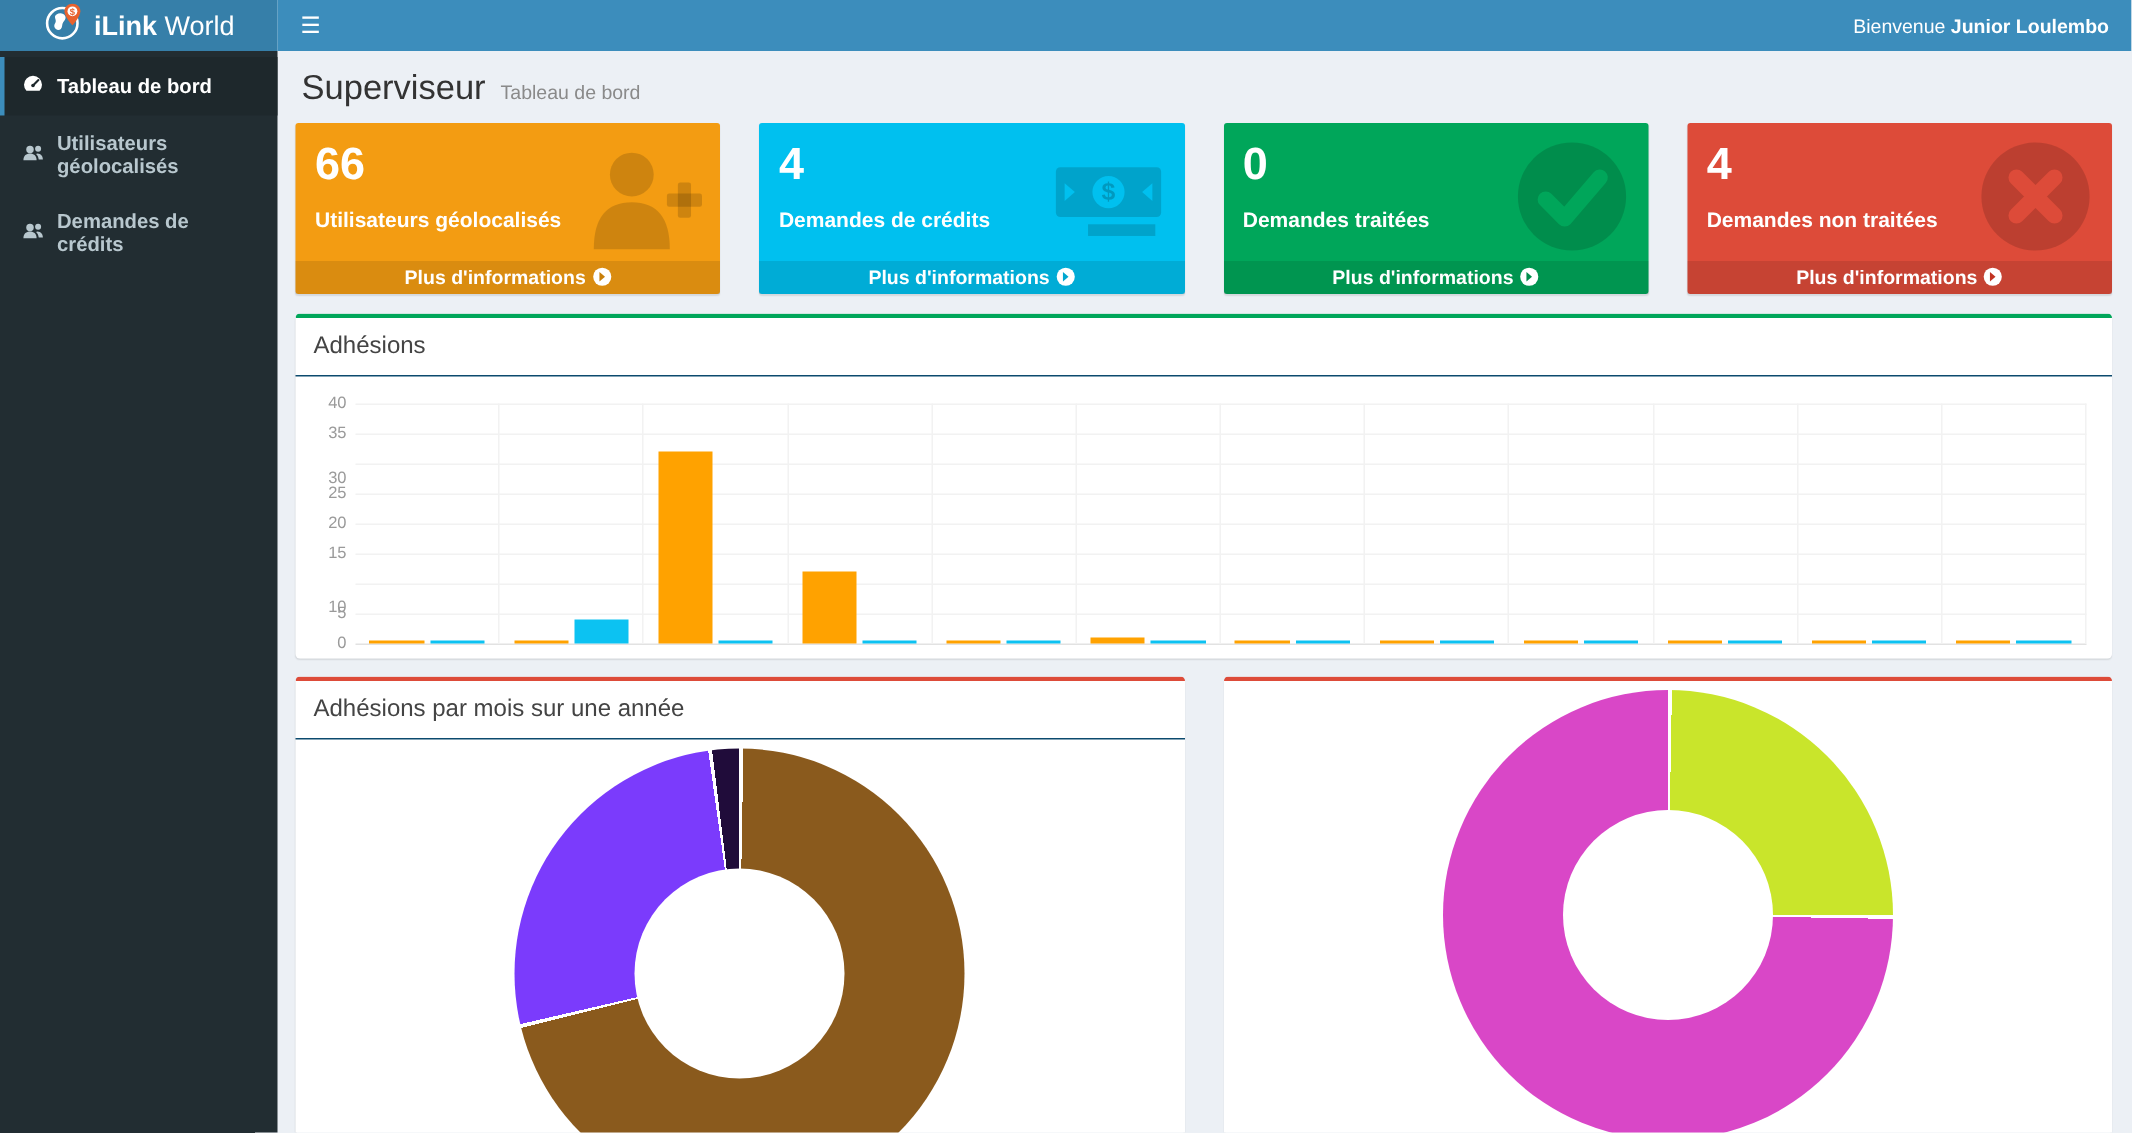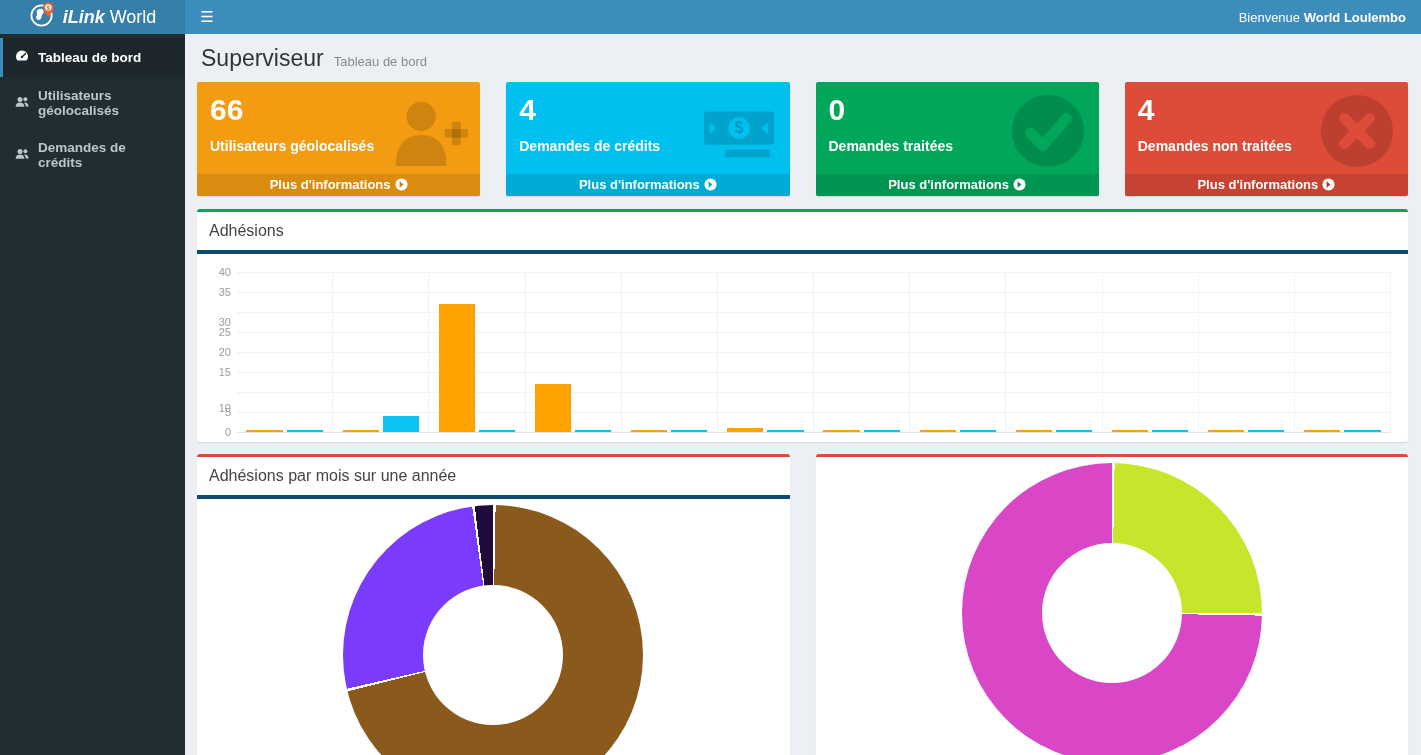--- a/index.html
+++ b/index.html
@@ -2,21 +2,21 @@
 <html><head>
 <meta charset="utf-8">
 <style>
   * { box-sizing: border-box; margin: 0; padding: 0; }
   html, body { width: 1421px; height: 755px; overflow: hidden; }
   body { font-family: "Liberation Sans", sans-serif; background: #ecf0f5; }
 
   
   .main-header { display: flex; height: 34px; position: relative; z-index: 5; }
   .logo { width: 185px; background: #367fa9; color: #fff; display: flex; align-items: center; justify-content: center; gap: 7px; font-size: 18px; }
-  .logo .brand-bold { font-weight: bold; font-style: italic; }
+  .logo .brand-bold { font-weight: bold; }
   .navbar { flex: 1; background: #3c8dbc; display: flex; align-items: center; color: #fff; }
   .menu-toggle { width: 44px; height: 34px; display: flex; align-items: center; justify-content: center; color: #fff; font-size: 15px; cursor: pointer; }
   .welcome { margin-left: auto; padding: 0 15px; font-size: 13px; }
   .welcome b { font-weight: bold; }
 
   
   .sidebar { position: absolute; left: 0; top: 34px; bottom: 0; width: 185px; background: #222d32; padding-top: 4px; }
   .sidebar-item { display: flex; align-items: center; gap: 9px; padding: 11px 12px 11px 12px; font-size: 13.5px; font-weight: 600; color: #b8c7ce; border-left: 3px solid transparent; cursor: pointer; }
   .sidebar-item.active { background: #1e282c; color: #fff; border-left-color: #3c8dbc; }
   .sidebar-item svg { flex: 0 0 auto; }
@@ -34,21 +34,21 @@
   .sb-number { font-size: 30px; font-weight: bold; line-height: 1.05; margin-bottom: 12px; }
   .sb-label { font-size: 14px; font-weight: 600; }
   .sb-icon { position: absolute; top: 10px; right: 12px; width: 78px; height: 78px; }
   .sb-footer { display: flex; align-items: center; justify-content: center; gap: 4px; background: rgba(0,0,0,0.1); color: #fff; font-size: 13px; font-weight: 600; padding: 3px 0 4px 0; text-decoration: none; cursor: pointer; }
   .arrow-circle { display: inline-block; width: 13px; height: 13px; }
 
   
   .box { background: #fff; border-radius: 3px; box-shadow: 0 1px 1px rgba(0,0,0,0.1); margin-bottom: 12px; }
   .box.border-green { border-top: 3px solid #00a65a; }
   .box.border-red { border-top: 3px solid #dd4b39; }
-  .box-header { padding: 10px 12px; border-bottom: 4px solid #0c4a6e; font-size: 16px; font-weight: 500; color: #444; }
+  .box-header { padding: 10px 12px; border-bottom: 1px solid #0c4a6e; font-size: 16px; font-weight: 500; color: #444; }
   .box-body { padding: 10px 12px; }
 
   
   .chart-area { display: flex; padding: 8px 5px 0 2px; }
   .y-axis { width: 26px; position: relative; height: 160px; flex: 0 0 auto; text-align: right; }
   .y-tick { position: absolute; right: 6px; font-size: 11px; color: #9a9a9a; transform: translateY(-6px); }
   .plot { flex: 1; position: relative; }
   .gridline { position: absolute; left: 0; right: 0; height: 1px; background: #f2f2f2; }
   .gridline.zero { background: #e2e2e2; }
   .groups { position: relative; display: flex; height: 160px; }
@@ -78,21 +78,21 @@
         <circle cx="20" cy="6.8" r="3.4" fill="#fff"></circle>
         <text x="20" y="9.2" text-anchor="middle" font-size="6.5" font-weight="bold" fill="#e8622d">$</text>
       </svg>
     </span>
     <span><span class="brand-bold">iLink</span> <span>World</span></span>
   </div>
   <nav class="navbar">
     <a class="menu-toggle">
         <span>☰</span>
       </a>
-    <span class="welcome"><span>Bienvenue </span><b>World Loulembo</b></span>
+    <span class="welcome"><span>Bienvenue </span><b>Junior Loulembo</b></span>
   </nav>
 </header>
 
 <aside class="sidebar">
   <div class="sidebar-item active">
     <span>
       <svg width="14" height="14" viewBox="0 0 14 14" fill="currentColor">
         <path d="M7 1.5A6 6 0 0 0 1 7.5a6 6 0 0 0 1.6 4h8.8a6 6 0 0 0 1.6-4 6 6 0 0 0-6-6z"></path>
         <line x1="7" y1="8" x2="10.6" y2="4.4" stroke="#1e282c" stroke-width="1.4" stroke-linecap="round"></line>
         <circle cx="7" cy="8" r="1.2" fill="#1e282c"></circle>

